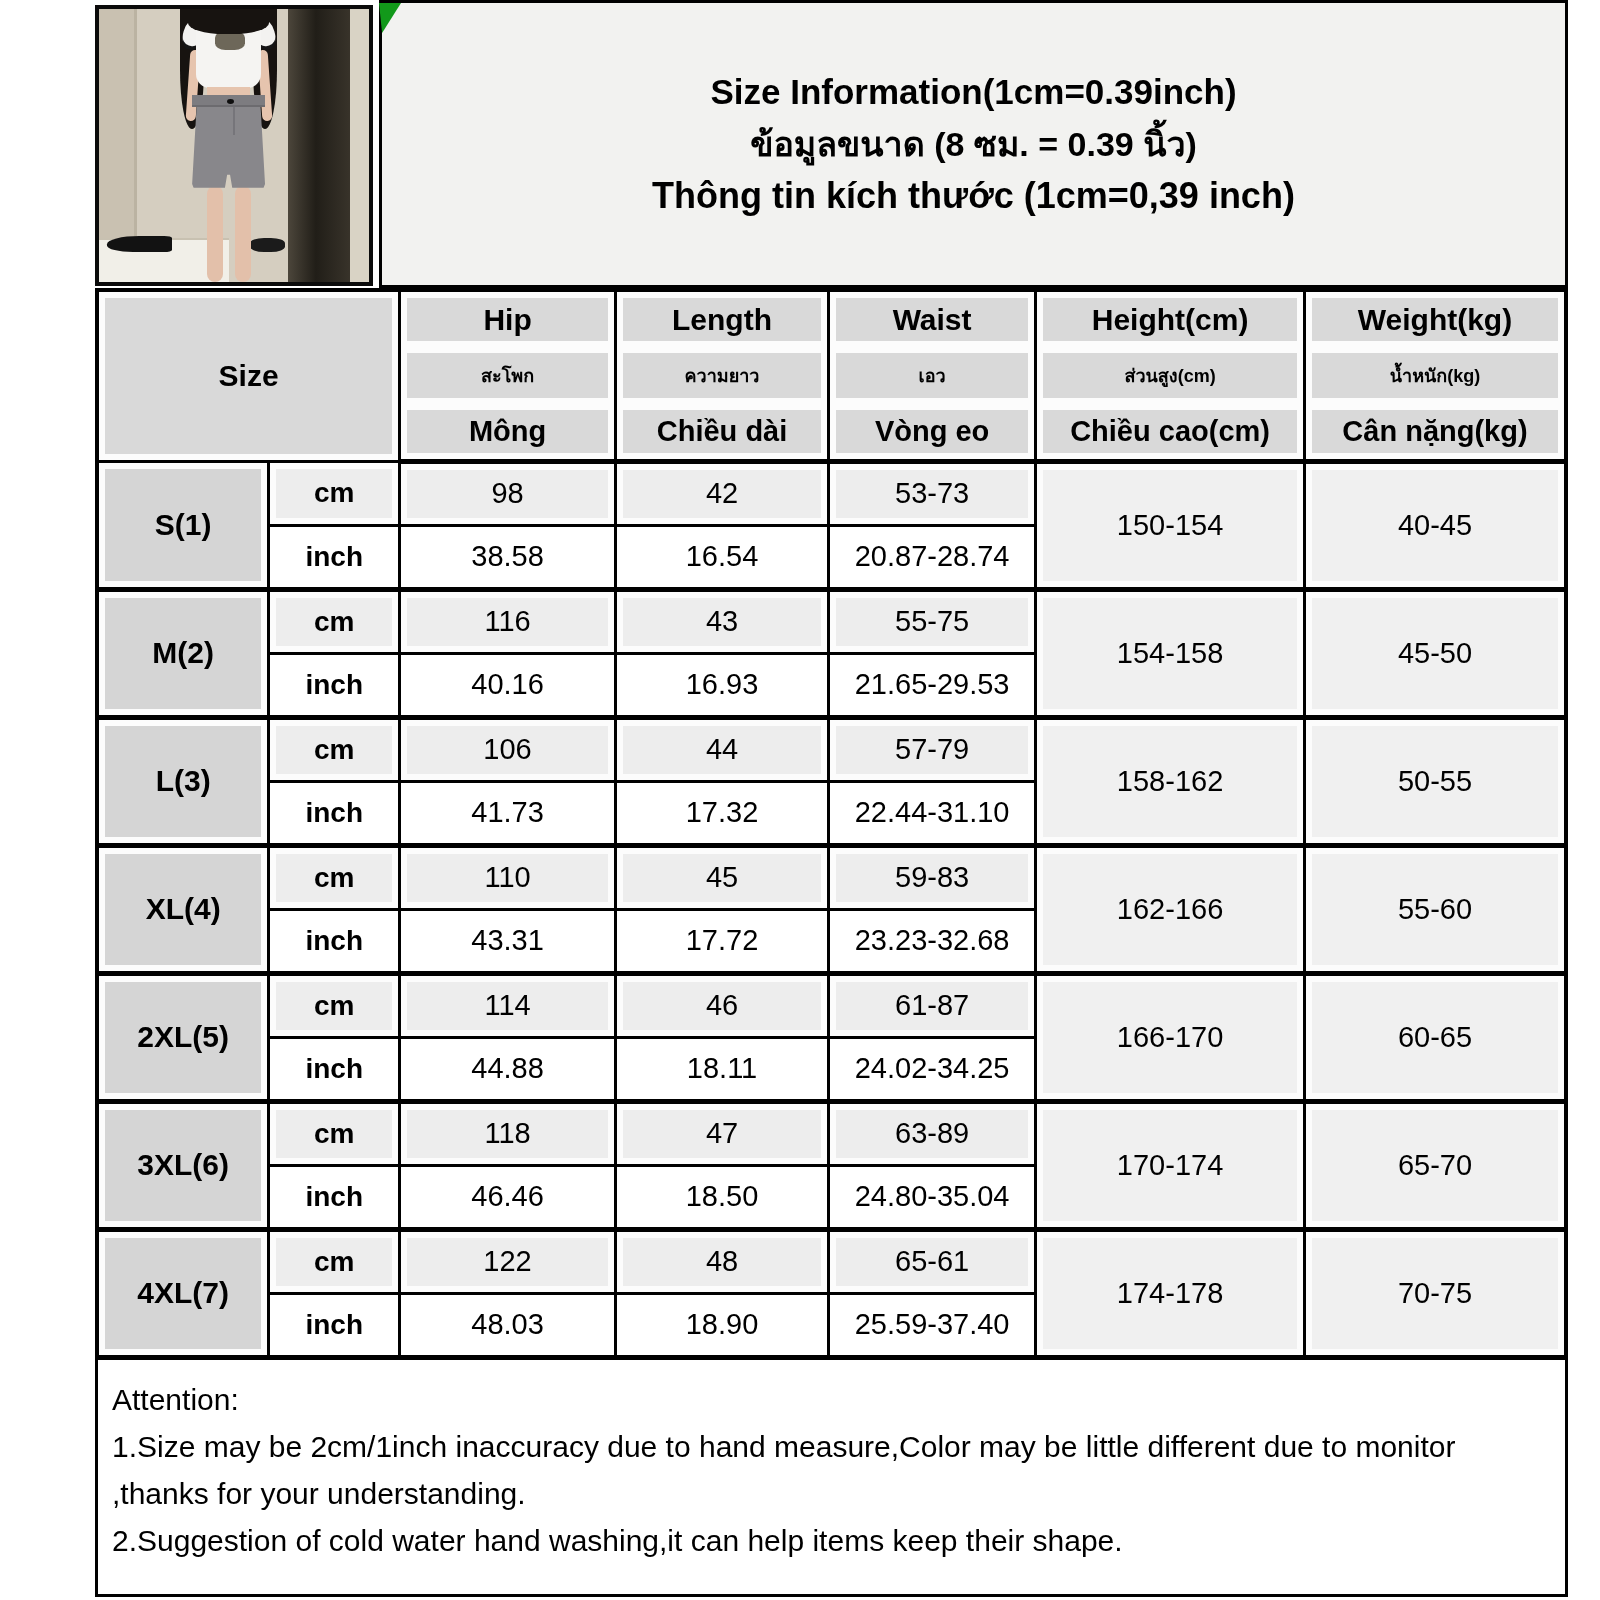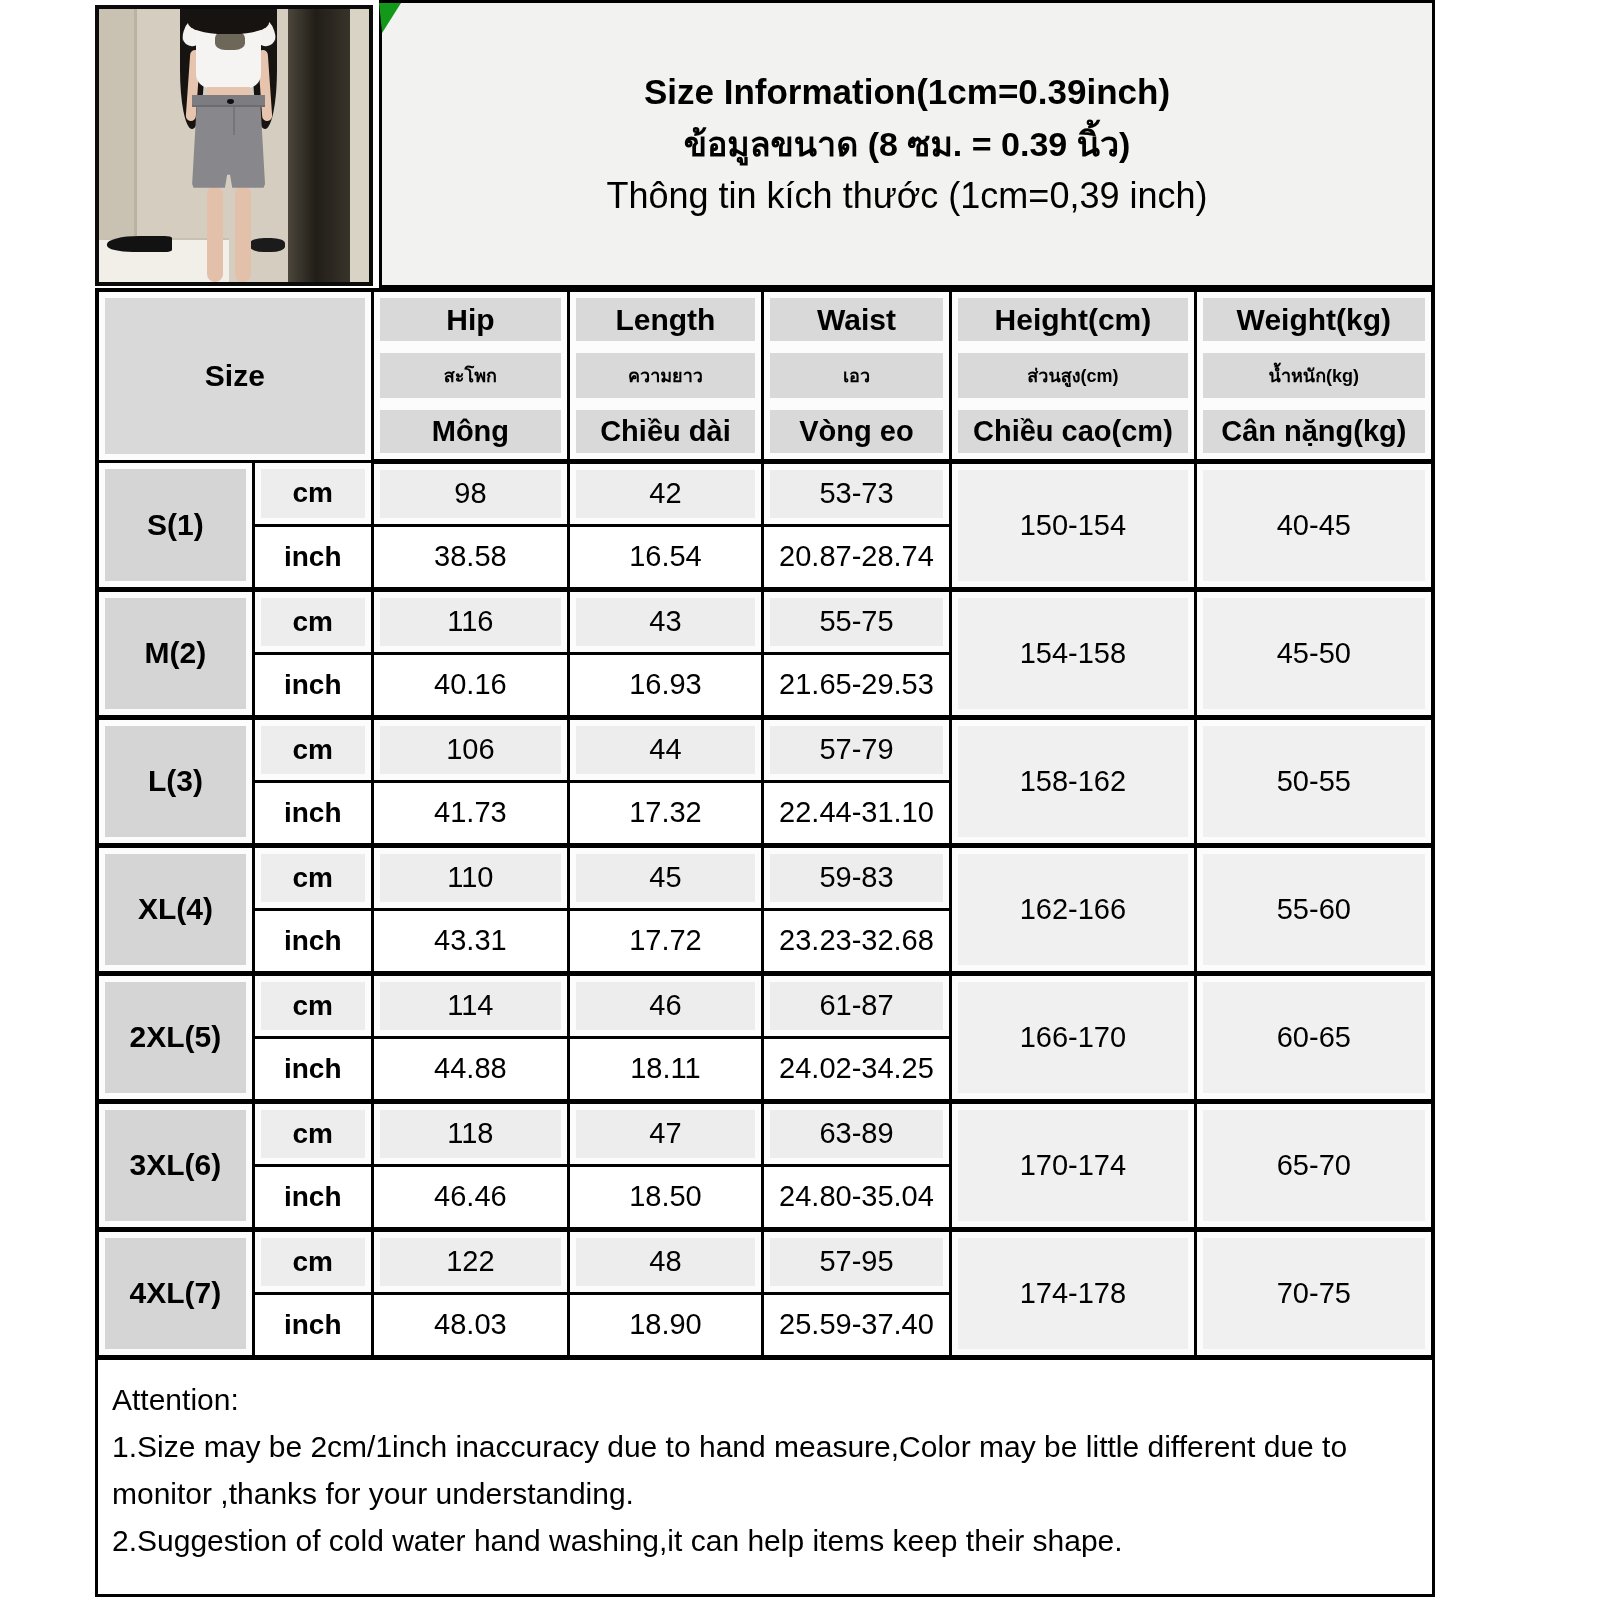--- a/index.html
+++ b/index.html
@@ -1,29 +1,29 @@
 <!DOCTYPE html>
 <html><head>
 <meta charset="utf-8">
 <style>
   * { margin:0; padding:0; box-sizing:border-box; }
   html,body { width:1600px; height:1600px; background:#fff; color:#000;
     font-family:"Liberation Sans","DejaVu Sans",sans-serif; }
-  .page { position:absolute; left:95px; top:0; width:1340px; }
+  .page { position:absolute; left:95px; top:0; width:1473px; }
 
   
   .top-row { display:flex; height:288px; align-items:stretch; }
   .photo-frame { width:278px; height:281px; margin-top:5px; border:4px solid #0b0b0b;
     position:relative; overflow:hidden; background:#d5cec0; flex:none; }
   .title-panel { flex:1; margin-left:6px; border:3px solid #000; background:#f2f2f0;
     display:flex; flex-direction:column; justify-content:center; align-items:center;
     position:relative; text-align:center; }
   .title-en { font-size:35px; font-weight:bold; line-height:52px; }
   .title-th { font-size:34px; font-weight:bold; line-height:52px; }
-  .title-vi { font-size:36px; font-weight:normal; line-height:52px; }
+  .title-vi { font-size:36px; font-weight:bold; line-height:52px; }
   .corner-tri { position:absolute; top:0; left:-3px; width:22px; height:30px;
     background:#12991a; clip-path:polygon(0 0,100% 0,14% 100%); }
 
   
   .sc { position:absolute; }
   .wall-band { left:0; top:0; width:13%; height:100%; background:#c9c1b1; }
   .wall-groove { left:13%; top:0; width:3px; height:100%; background:#bbb3a2; }
   .door { right:7%; top:0; width:23%; height:100%;
     background:linear-gradient(90deg,#4c463b,#211e18 45%,#38332a); }
   .jamb { right:0; top:0; width:7%; height:100%; background:#d9d3c5; }
@@ -244,21 +244,21 @@
       <td class="val-inch">46.46</td>
       <td class="val-inch">18.50</td>
       <td class="val-inch">24.80-35.04</td>
     </tr>
 
     <tr class="datarow cm-row">
       <td class="size-cell ins" rowspan="2">4XL(7)</td>
       <td class="unit unit-cm ins">cm</td>
       <td class="val-cm ins">122</td>
       <td class="val-cm ins">48</td>
-      <td class="val-cm ins">57-95</td>
+      <td class="val-cm ins">65-61</td>
       <td class="merged ins" rowspan="2">174-178</td>
       <td class="merged ins" rowspan="2">70-75</td>
     </tr>
     <tr class="datarow inch-row">
       <td class="unit unit-inch">inch</td>
       <td class="val-inch">48.03</td>
       <td class="val-inch">18.90</td>
       <td class="val-inch">25.59-37.40</td>
     </tr>
   </tbody>

